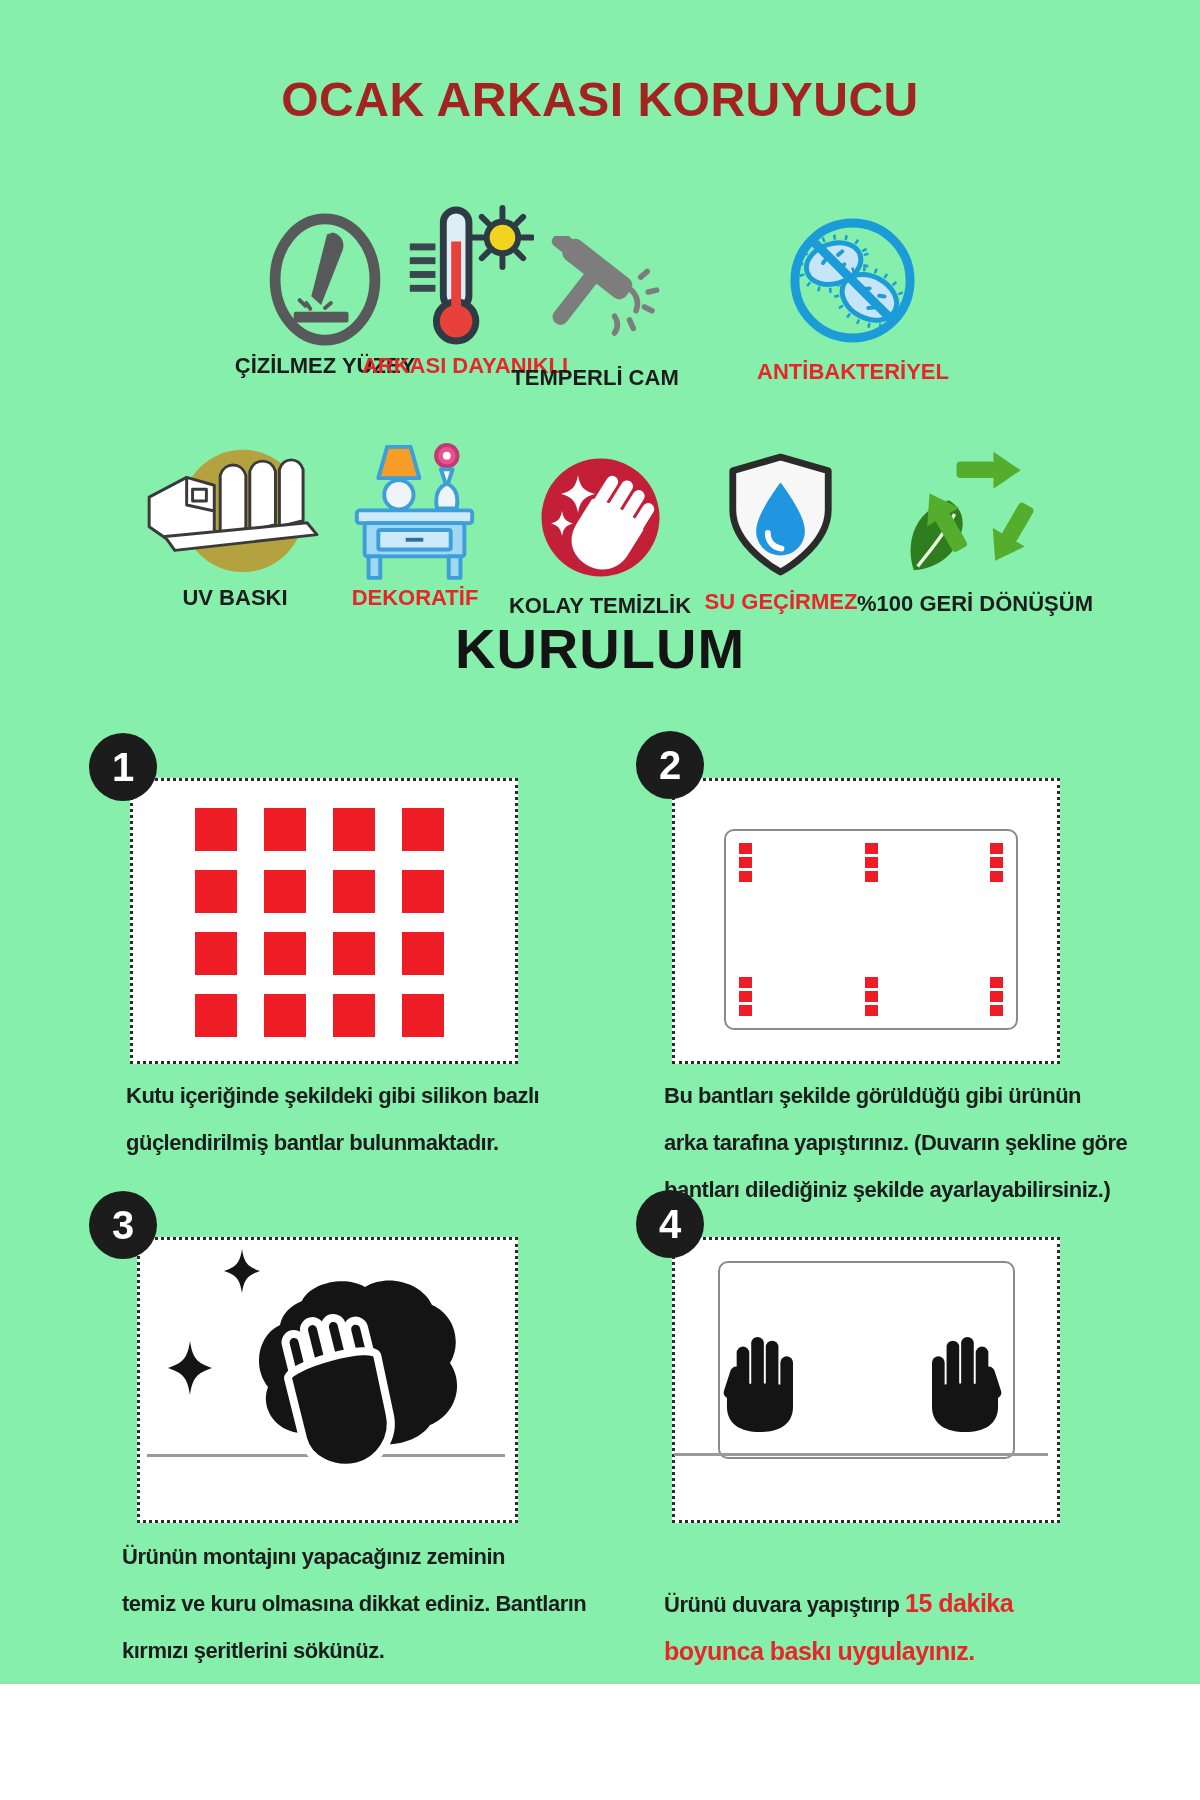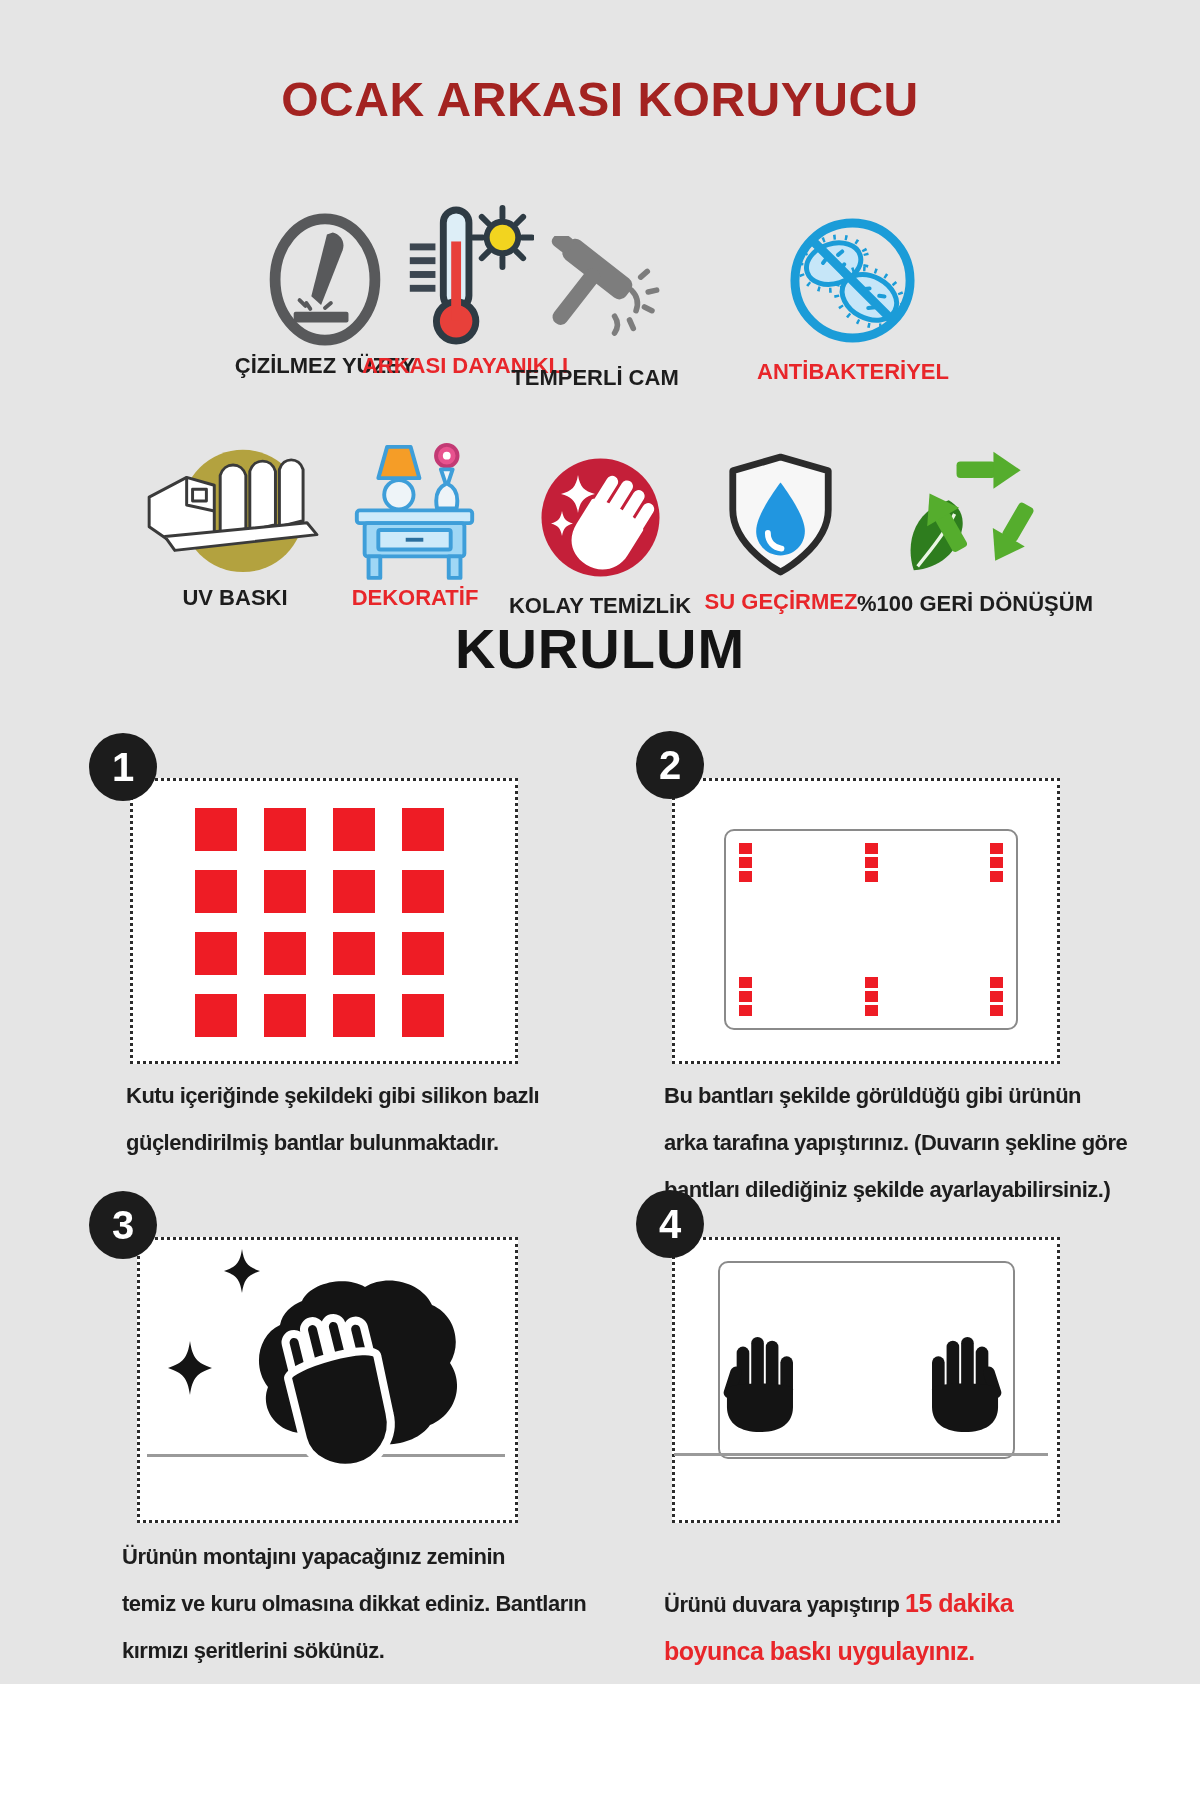--- a/index.html
+++ b/index.html
@@ -1,16 +1,16 @@
 <!DOCTYPE html>
 <html><head>
 <meta charset="utf-8">
 <style>
   html,body{margin:0;padding:0;background:#fff;}
-  .page{position:relative;width:1200px;height:1684px;background:#e5e5e5;overflow:hidden;
+  .page{position:relative;width:1200px;height:1684px;background:#86efac;overflow:hidden;
         font-family:"Liberation Sans", sans-serif;font-weight:bold;color:#1d1d1d;}
   .title{position:absolute;left:0;top:72px;width:100%;text-align:center;
          font-size:48px;letter-spacing:0.5px;color:#a32321;margin:0;}
   .feat{position:absolute;width:210px;display:flex;flex-direction:column;align-items:center;}
   .feat .icon-wrap{height:152px;display:flex;align-items:flex-end;justify-content:center;}
   .feat .label{font-size:22px;margin-top:5px;white-space:nowrap;}
   .c-dark{color:#1d1d1d;} .c-red{color:#e8262a;}
   .row1{top:196px;width:190px;}
   .row2{top:428px;}
   .kurulum{position:absolute;left:0;top:616px;width:100%;text-align:center;

